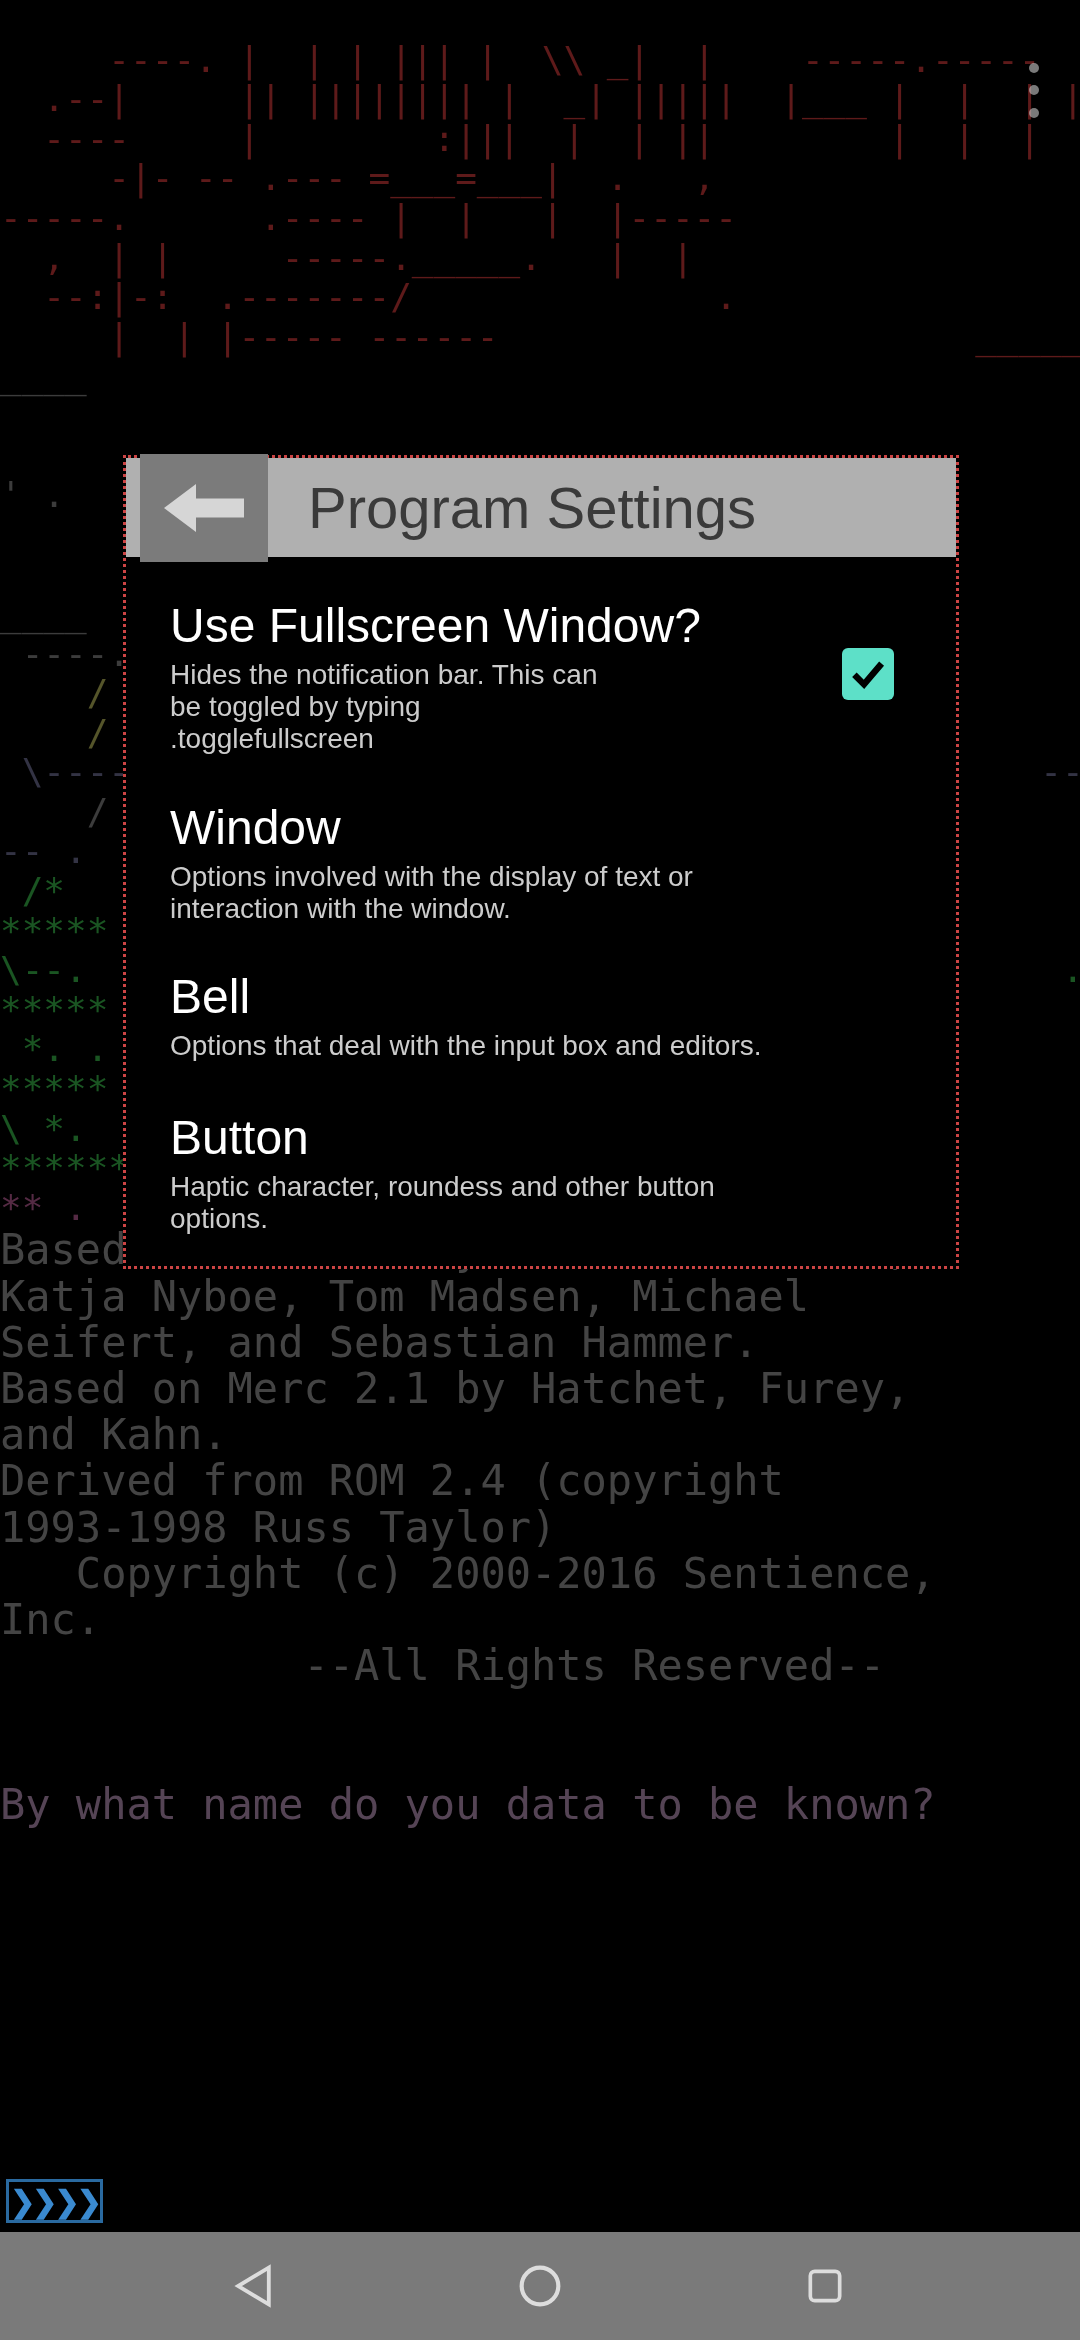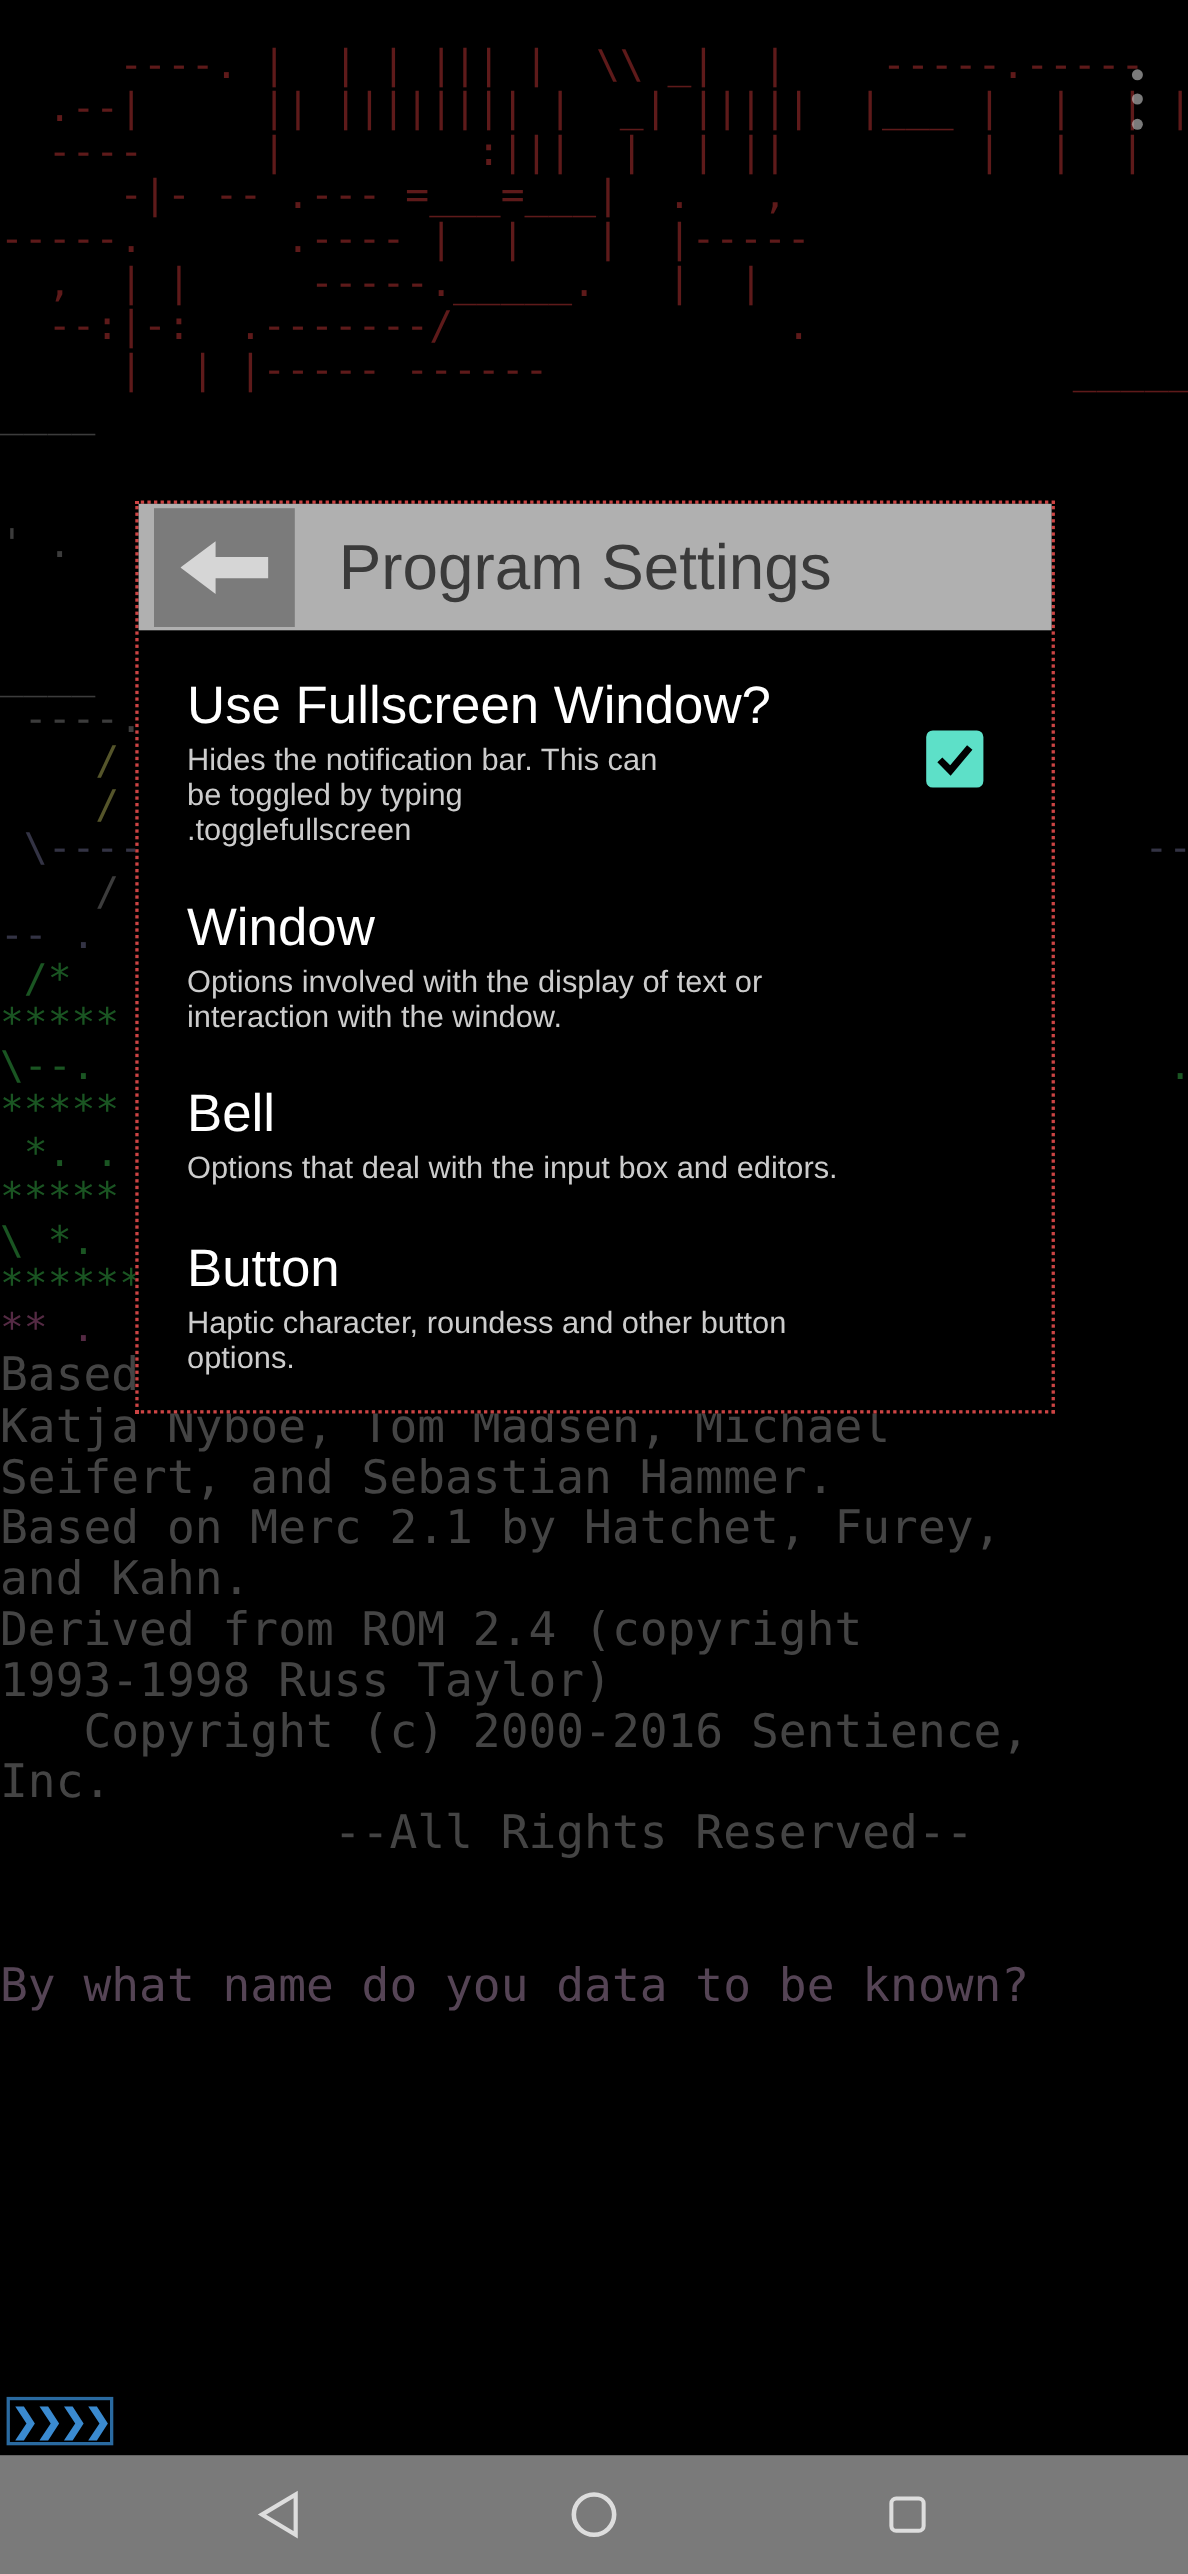--- a/index.html
+++ b/index.html
@@ -39,21 +39,21 @@
   .dialog {
     position: absolute;
     top: 455px; left: 123px;
     width: 836px;
     border: 3px dotted #c44;
     background: #000;
     display: flex; flex-direction: column;
   }
   .dialog-header {
     background: #b0b0b0;
-    height: 115px;
+    height: 99px;
     display: flex; align-items: center;
     padding: 12px 14px;
   }
   .back-btn {
     width: 128px; height: 108px;
     background: #7b7b7b;
     display: flex; align-items: center; justify-content: center;
     margin-right: 40px;
   }
   .back-btn svg { width: 80px; height: 60px; fill: #d6d6d6; }

